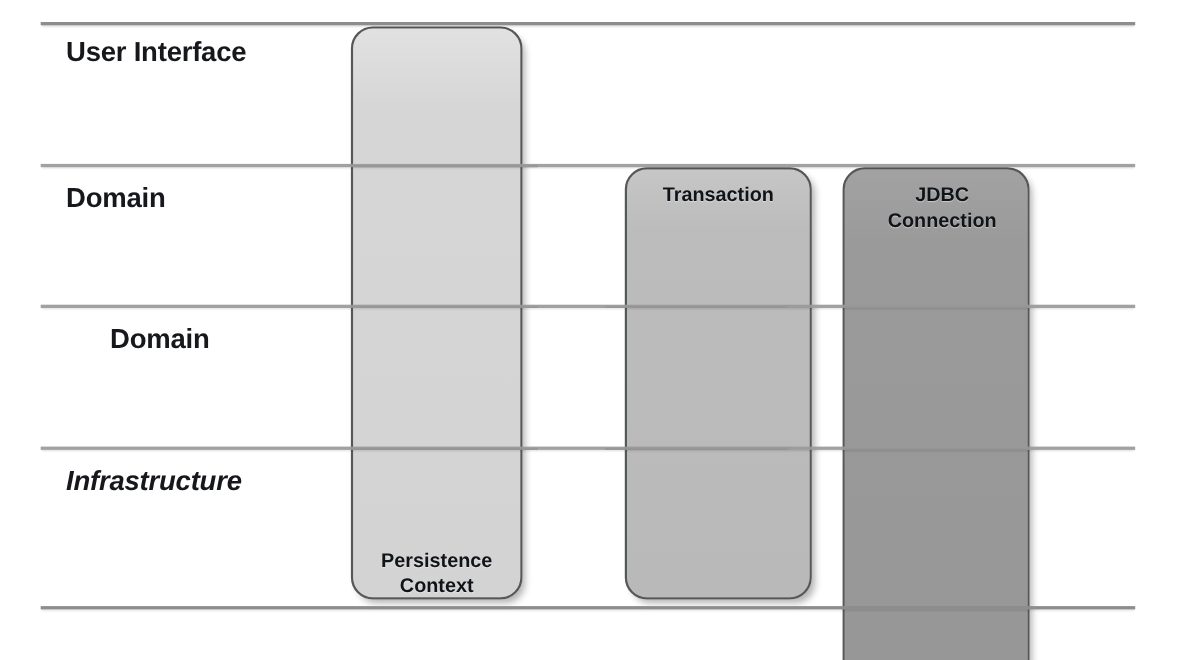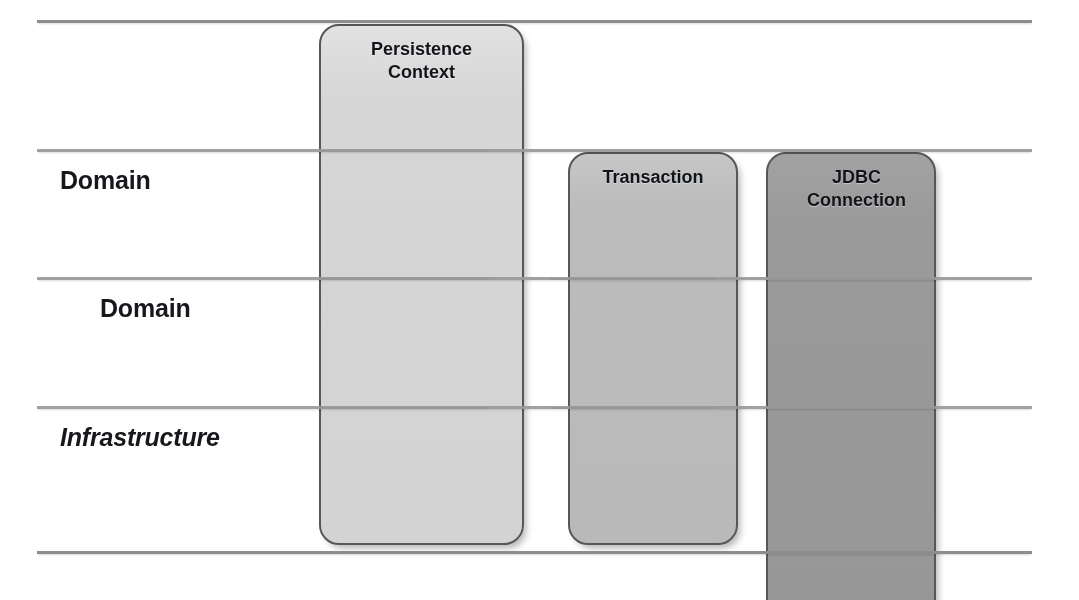--- a/index.html
+++ b/index.html
@@ -94,25 +94,26 @@
 <body>
 
 <div id="canvas">
 
   <div class="gridline" style="top:20px;"></div>
   <div class="gridline lite" style="top:149px;"></div>
   <div class="gridline lite" style="top:277px;"></div>
   <div class="gridline lite" style="top:406px;"></div>
   <div class="gridline" style="top:551px;"></div>
 
+  <div class="row-label" style="top:33px;">User Interface</div>
   <div class="row-label" style="top:166px;">Domain</div>
   <div class="row-label" style="top:294px;margin-left:40px;">Domain</div>
   <div class="row-label" style="top:423px;font-style:italic;">Infrastructure</div>
 
-  <div class="bar bar-persistence-context" style="left:319px; top:24px; width:205px; height:521px;">
+  <div class="bar bar-persistence-context" style="left:319px; top:24px; width:156px; height:521px;align-items:flex-end;">
     <div class="bar-label">Persistence
 Context</div>
   </div>
 
   <div class="bar bar-transaction" style="left:568px; top:152px; width:170px; height:393px;">
     <div class="bar-label">Transaction</div>
   </div>
 
   <div class="bar bar-jdbc-connection" style="left:766px; top:152px; width:170px; height:496px;padding-left:11px;">
     <div class="bar-label">JDBC

